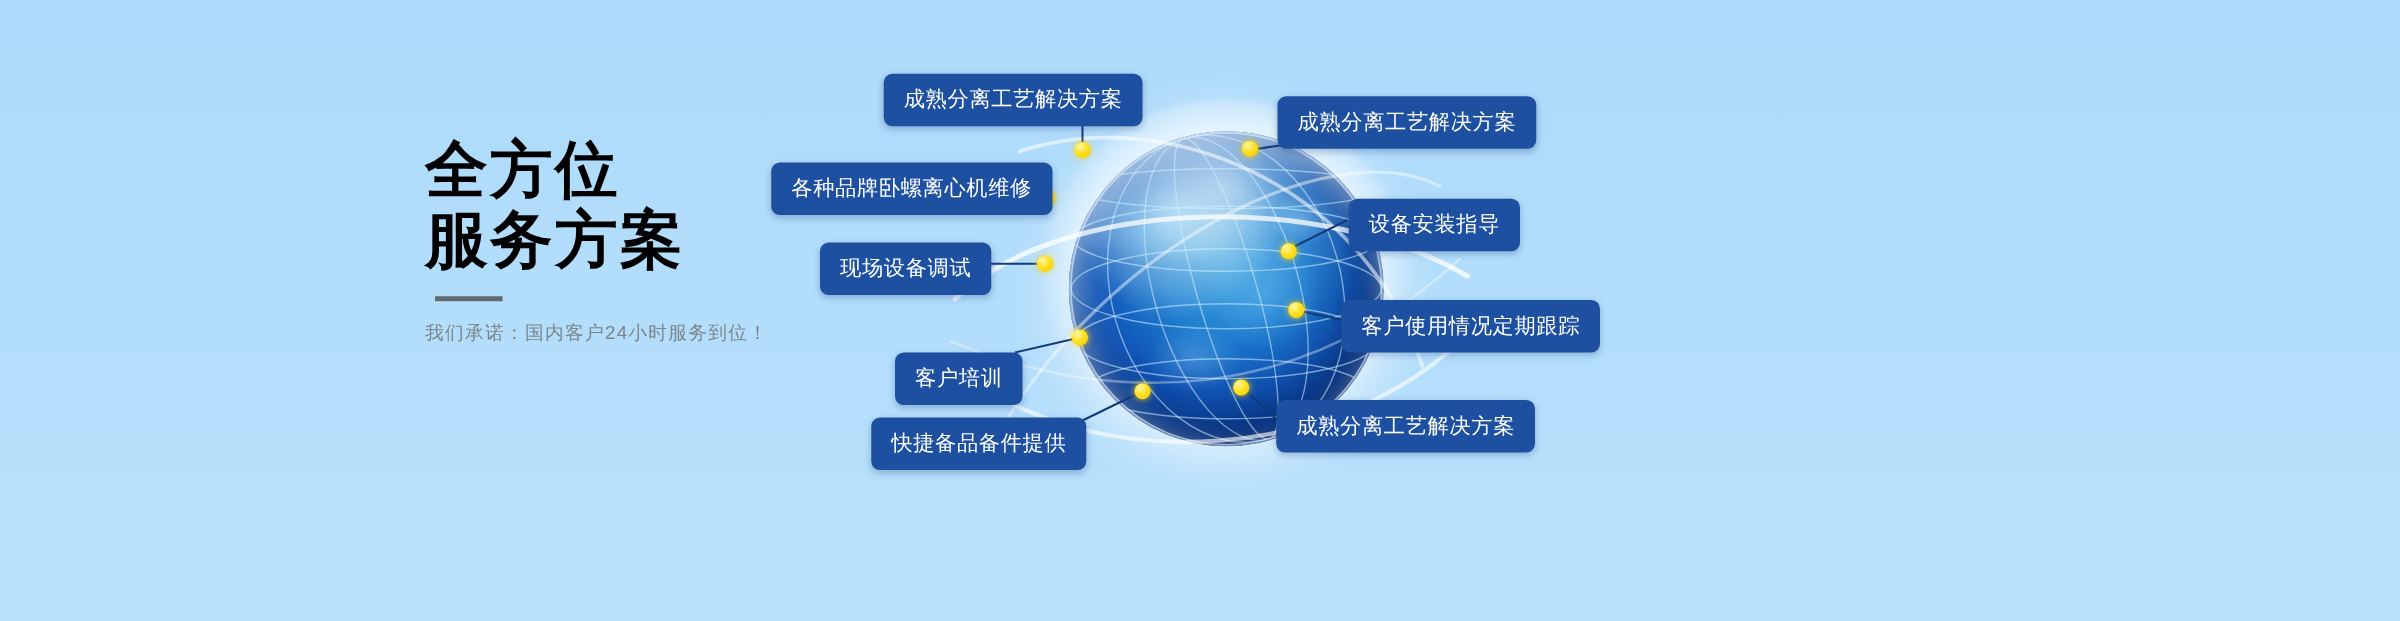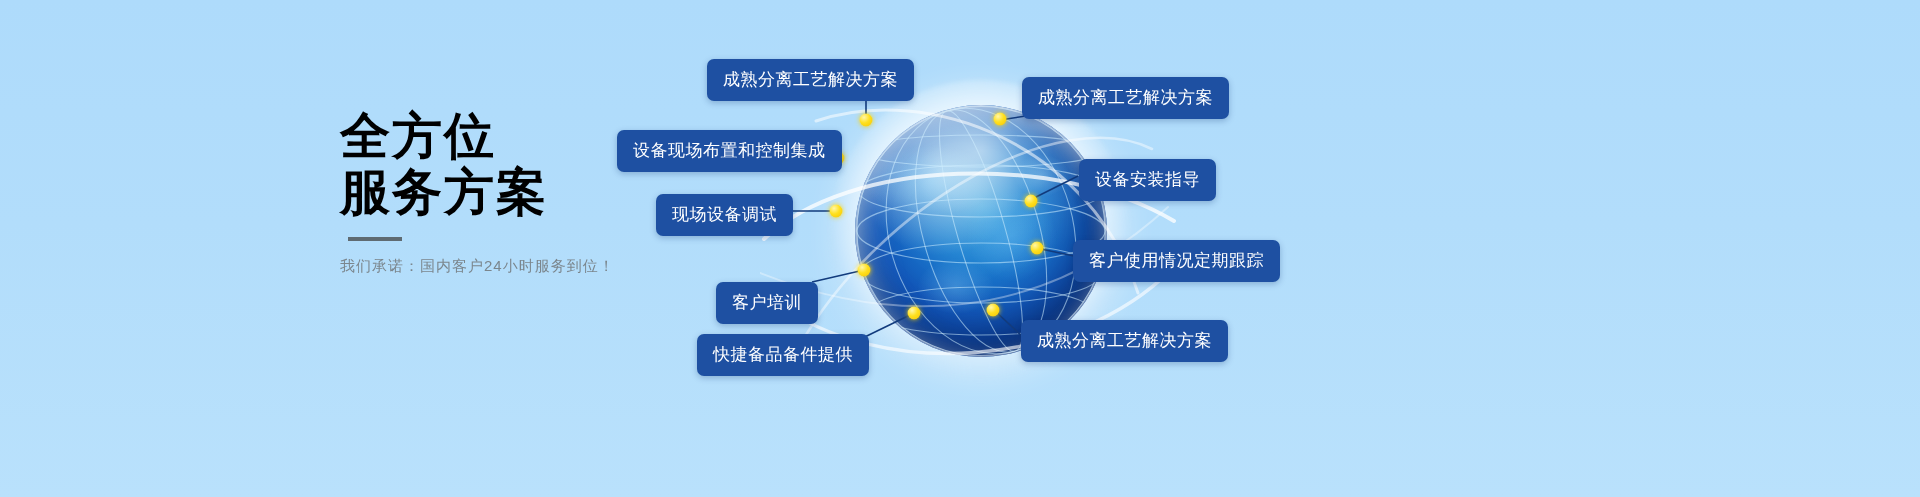--- a/index.html
+++ b/index.html
@@ -169,21 +169,21 @@
   <div class="dot" style="left:836px;top:211px;"></div>
   <div class="dot" style="left:864px;top:270px;"></div>
   <div class="dot" style="left:914px;top:313px;"></div>
   <div class="dot" style="left:1000px;top:119px;"></div>
   <div class="dot" style="left:1031px;top:201px;"></div>
   <div class="dot" style="left:1037px;top:248px;"></div>
   <div class="dot" style="left:993px;top:310px;"></div>
 
   <div class="label" style="left:707px;top:59px;">成熟分离工艺解决方案</div>
 
-  <div class="label" style="left:617px;top:130px;">设备现场布置和控制集成</div>
+  <div class="label" style="left:617px;top:130px;">各种品牌卧螺离心机维修</div>
 
   <div class="label" style="left:656px;top:194px;">现场设备调试</div>
 
   <div class="label" style="left:716px;top:282px;">客户培训</div>
 
   <div class="label" style="left:697px;top:334px;">快捷备品备件提供</div>
 
   <div class="label right" style="left:1022px;top:77px;">成熟分离工艺解决方案</div>
 
   <div class="label right" style="left:1079px;top:159px;">设备安装指导</div>

